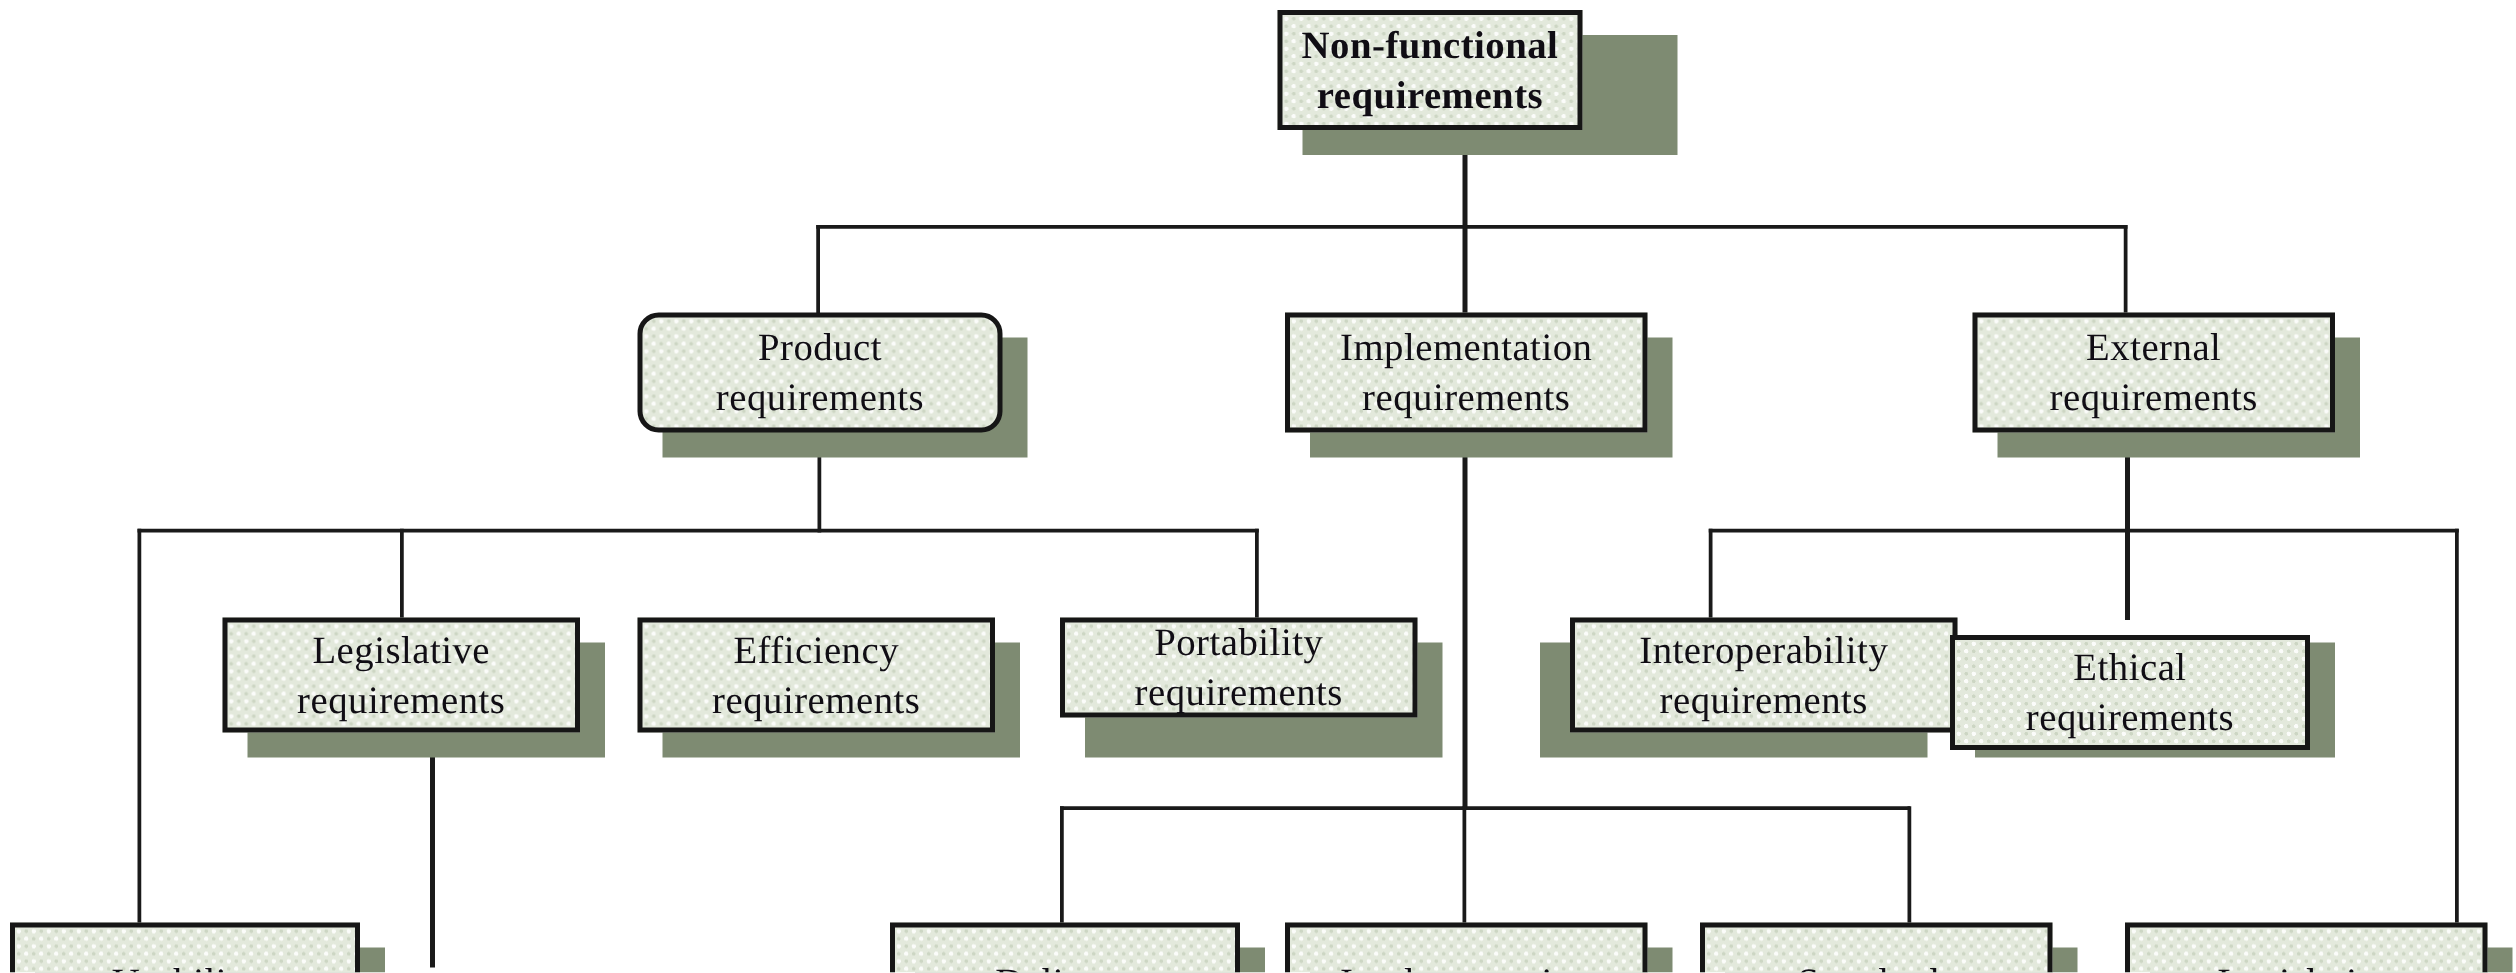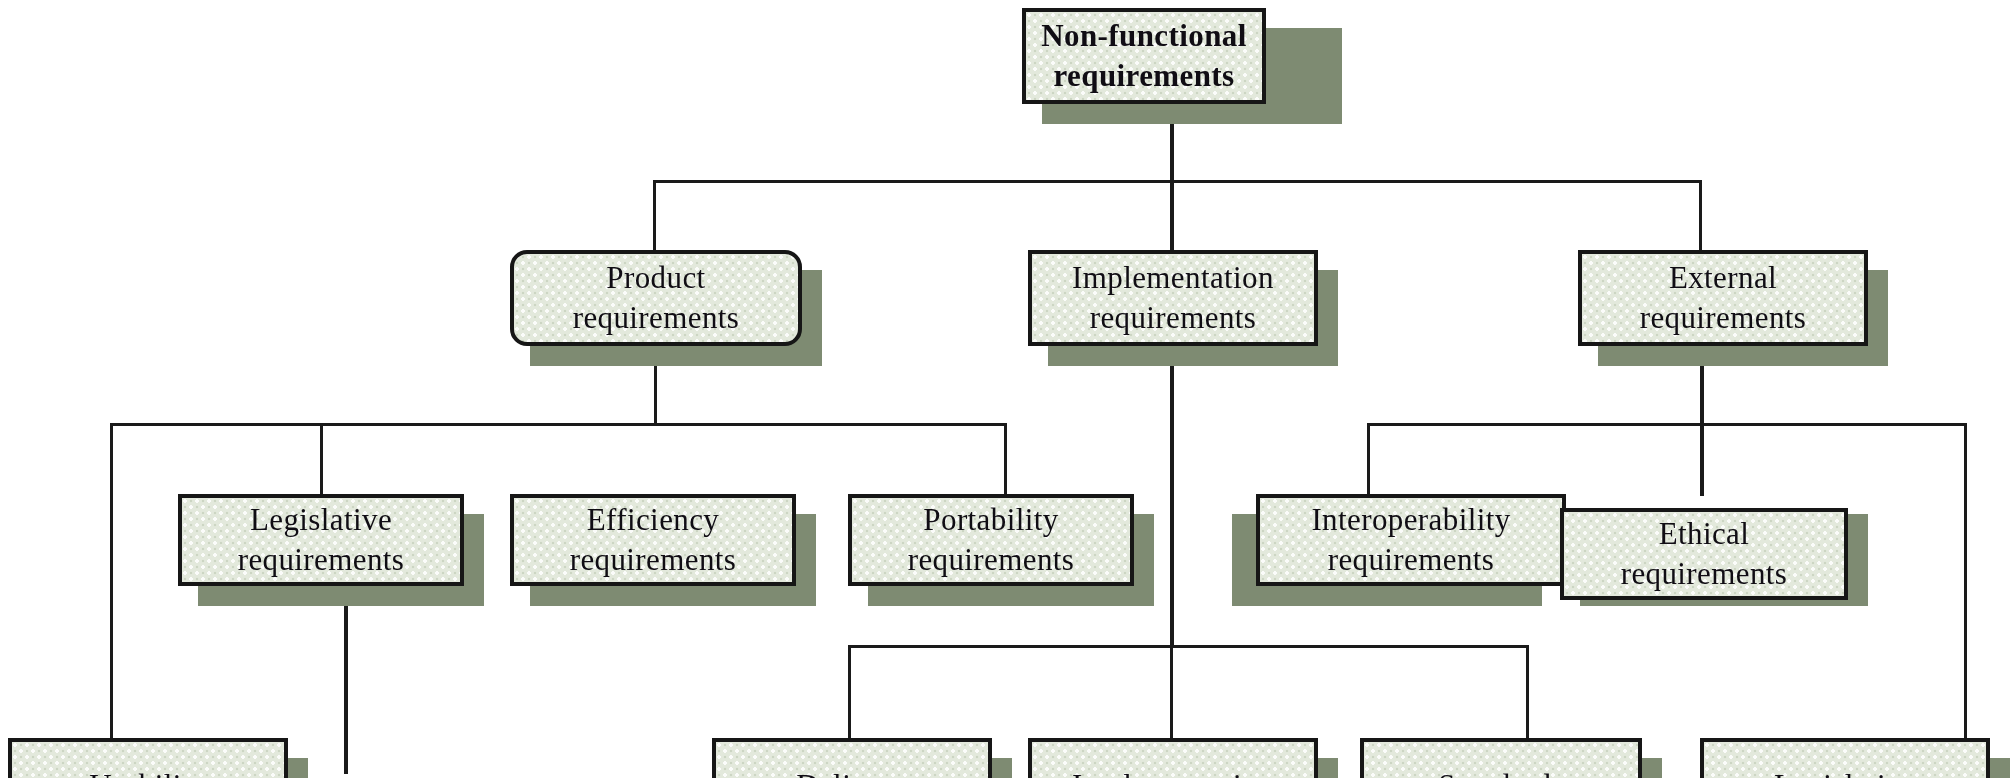--- a/index.html
+++ b/index.html
@@ -133,21 +133,21 @@
 requirements</span>
   </div>
   <div class="node" style="left:178px; top:494px; width:286px; height:92px;">
     <span class="node-label">Legislative
 requirements</span>
   </div>
   <div class="node" style="left:510px; top:494px; width:286px; height:92px;">
     <span class="node-label">Efficiency
 requirements</span>
   </div>
-  <div class="node" style="left:848px; top:494px; width:286px; height:92px;justify-content:center;">
+  <div class="node" style="left:848px; top:494px; width:286px; height:80px;justify-content:center;">
     <span class="node-label">Portability
 requirements</span>
   </div>
   <div class="node" style="left:1212px; top:494px; width:310px; height:92px;margin-left:44px;">
     <span class="node-label">Interoperability
 requirements</span>
   </div>
   <div class="node" style="left:1560px; top:494px; width:288px; height:92px;margin-top:14px;">
     <span class="node-label">Ethical
 requirements</span>

